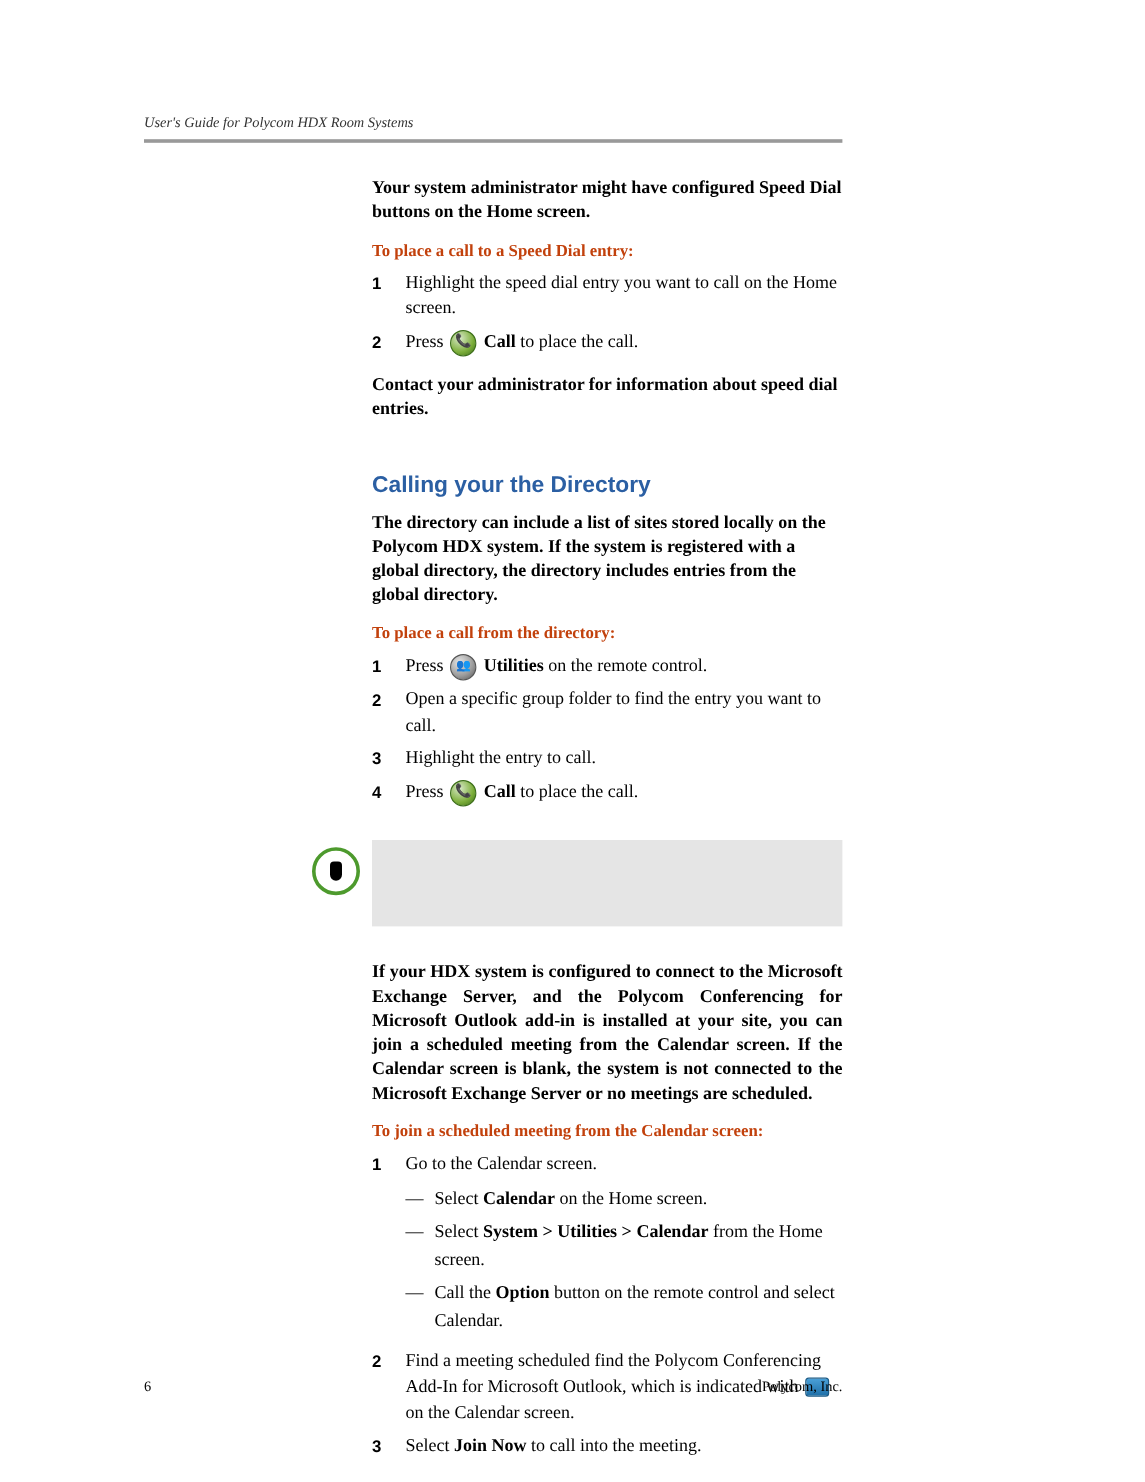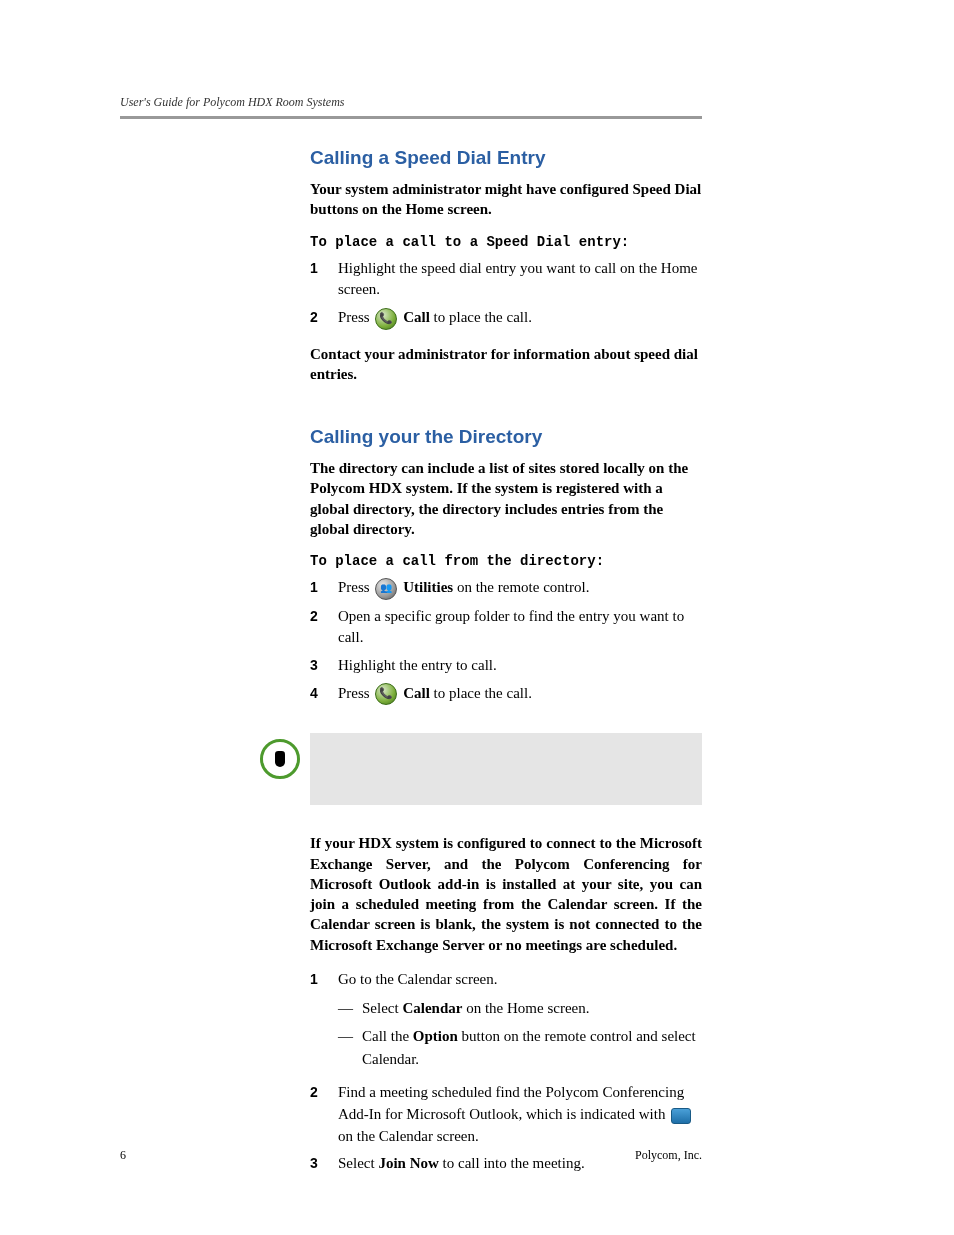--- a/index.html
+++ b/index.html
@@ -37,25 +37,25 @@
     font-size: 19px;
     margin: 0 0 10px 0;
   }
   p.body {
     font-size: 15px;
     line-height: 1.35;
     margin: 0 0 14px 0;
     font-weight: bold;
   }
   h3.subhead {
-    font-family: Liberation Mono, monospace;
+    font-family: Liberation Serif, serif;
     font-weight: bold;
     font-size: 14px;
     margin: 12px 0 8px 0;
-    color: #000000;
+    color: #c2410c;
   }
   ol.steps {
     list-style: none;
     padding: 0;
     margin: 0 0 14px 0;
     counter-reset: step;
   }
   ol.steps > li {
     counter-increment: step;
     font-size: 15px;
@@ -177,21 +177,20 @@
 </style>
 </head>
 <body>
 
 <div class="page">
 
   <div class="running-header">User's Guide for Polycom HDX Room Systems</div>
   <div class="header-rule"></div>
 
   <div class="content">
-    <h2 class="section">Calling a Speed Dial Entry</h2>
     <p class="body">Your system administrator might have configured Speed Dial buttons on the Home screen.</p>
     <h3 class="subhead">To place a call to a Speed Dial entry:</h3>
     <ol class="steps">
       <li>Highlight the speed dial entry you want to call on the Home screen.</li>
       <li>
         <span>Press </span>
         <span class="icon-btn"><span class="glyph">📞</span></span>
         <b>Call</b>
         <span> to place the call.</span>
       </li>
@@ -227,28 +226,32 @@
 
   <div class="note-block">
     <div class="note-icon-col">
       <div class="note-icon"></div>
     </div>
     <div class="note-body"></div>
   </div>
 
   <div class="content">
     <p class="body" style="text-align:justify;">If your HDX system is configured to connect to the Microsoft Exchange Server, and the Polycom Conferencing for Microsoft Outlook add-in is installed at your site, you can join a scheduled meeting from the Calendar screen. If the Calendar screen is blank, the system is not connected to the Microsoft Exchange Server or no meetings are scheduled.</p>
+    <h3 class="subhead">To join a scheduled meeting from the Calendar screen:</h3>
     <ol class="steps">
       <li>
         <span>Go to the Calendar screen.</span>
         <ul class="dashes">
           <li>
             <span>Select </span><b>Calendar</b><span> on the Home screen.</span>
           </li>
           <li>
+            <span>Select </span><b>System &gt; Utilities &gt; Calendar</b><span> from the Home screen.</span>
+          </li>
+          <li>
             <span>Call the </span><b>Option</b><span> button on the remote control and select Calendar.</span>
           </li>
         </ul>
       </li>
       <li>
         <span>Find a meeting scheduled find the Polycom Conferencing Add-In for Microsoft Outlook, which is indicated with </span>
         <span class="icon-square"></span>
         <span> on the Calendar screen.</span>
       </li>
       <li>

